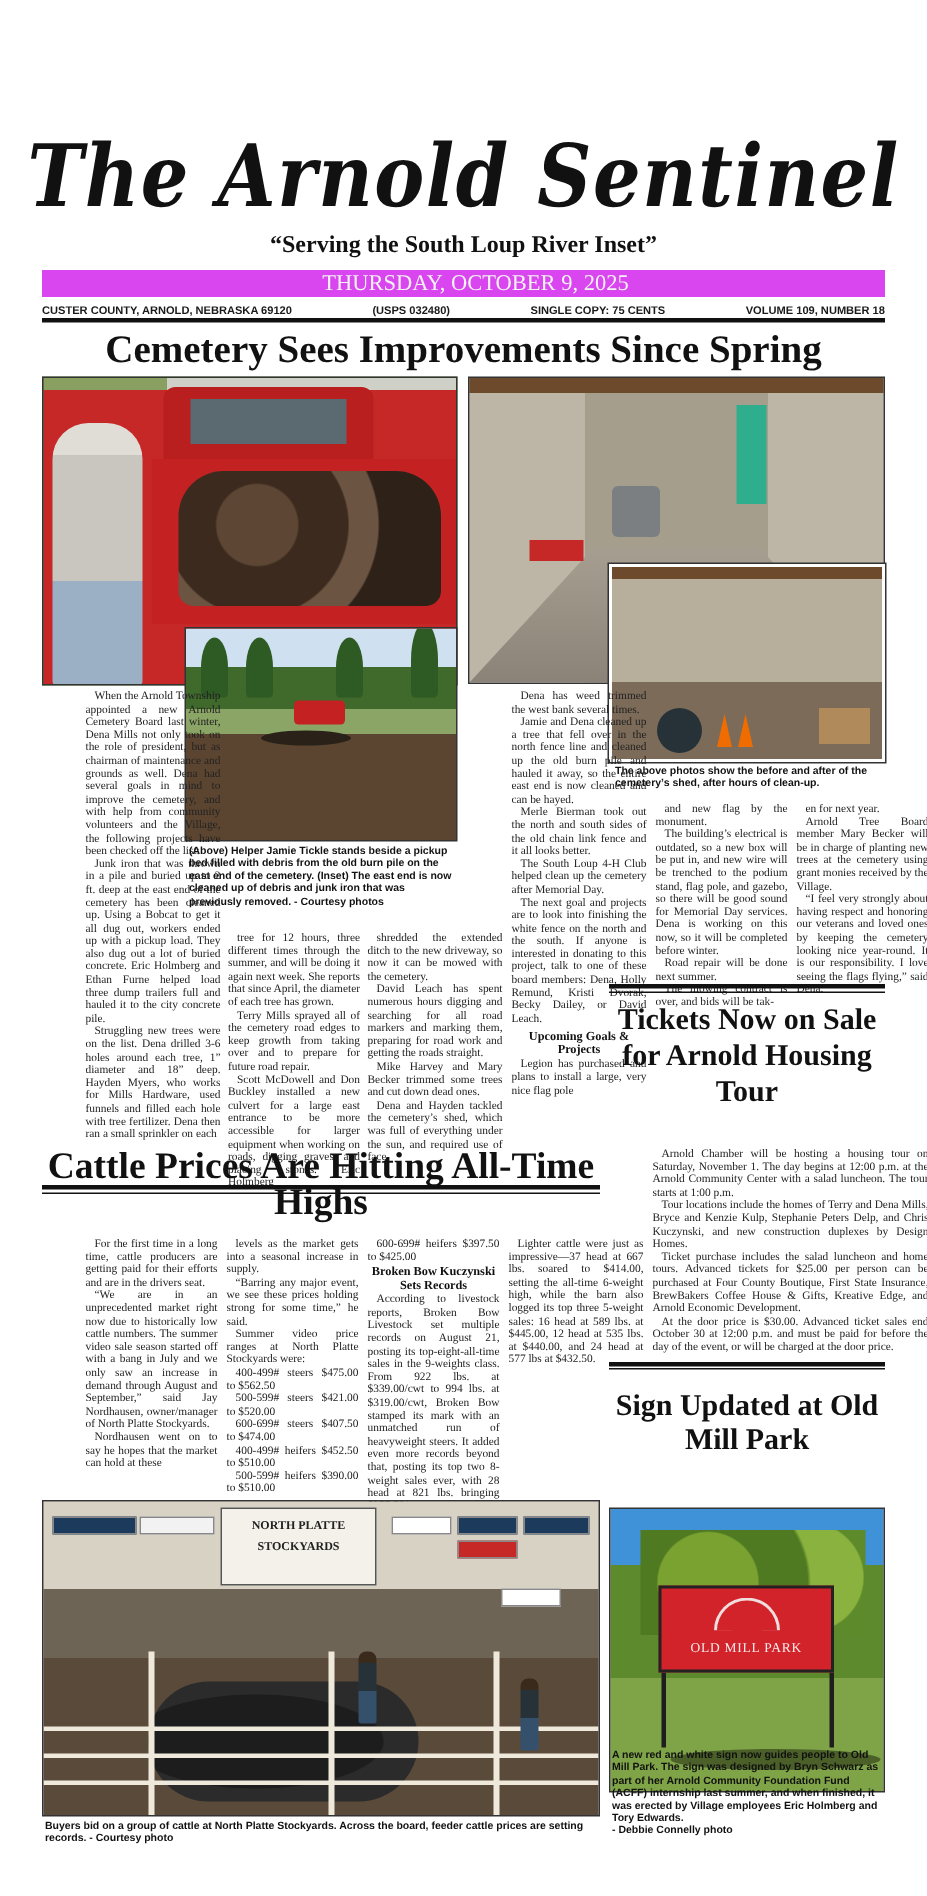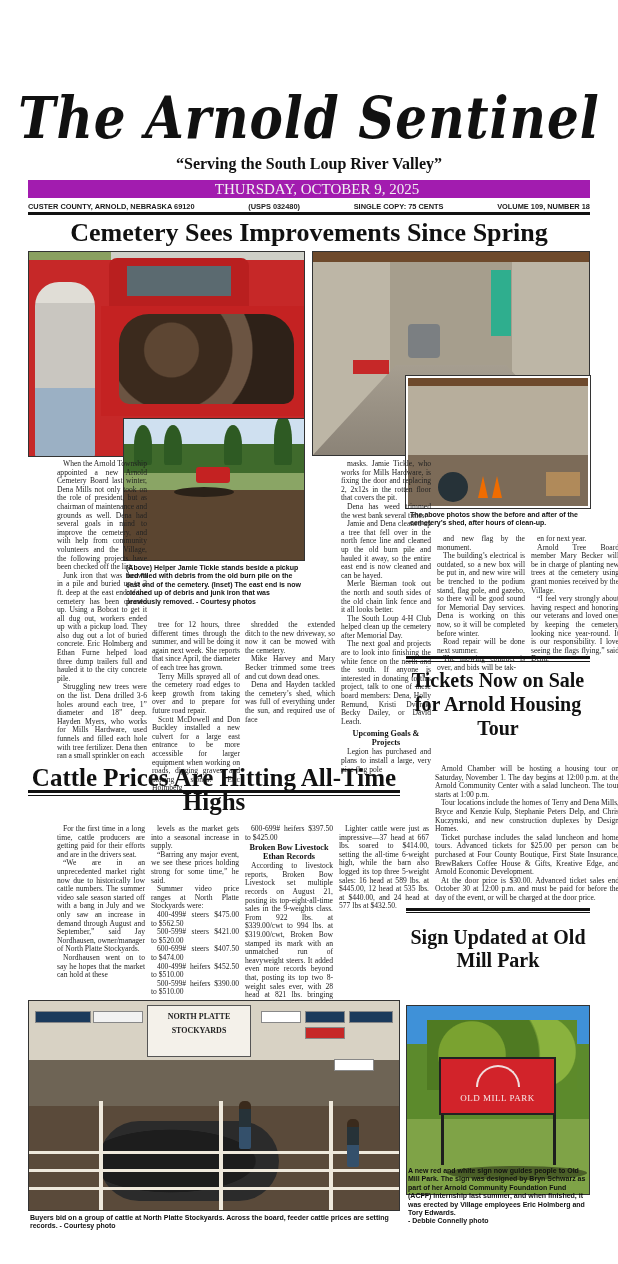--- a/index.html
+++ b/index.html
@@ -6,21 +6,21 @@
   html, body { width: 618px; height: 1264px; background: #fff; overflow: hidden; }
   body { position: relative; font-family: "DejaVu Serif", serif; color: #1a1a1a; }
   .abs { position: absolute; }
 
   
   .masthead-title { left: 0; top: 88px; width: 618px; text-align: center;
     font-family: "DejaVu Serif", serif; font-weight: bold; font-size: 50px; letter-spacing: 1px;
     font-style: italic; color: #111; transform: scaleY(1.15); line-height: 60px; }
   .tagline { left: 0; top: 155px; width: 618px; text-align: center;
     font-family: "Liberation Serif", serif; font-weight: bold; font-size: 16px; color: #111; }
-  .datebar { left: 28px; top: 180px; width: 562px; height: 18px; background: #a21caf; color: #f2f2f2;
+  .datebar { left: 28px; top: 180px; width: 562px; height: 18px; background: #d946ef; color: #f2f2f2;
     font-family: "Liberation Serif", serif; font-size: 15px; text-align: center; line-height: 18px; padding-left: 16px; }
   .infoline { left: 28px; top: 200px; width: 562px; height: 12px;
     font-family: "Liberation Sans", sans-serif; font-weight: bold; font-size: 7.4px;
     display: flex; justify-content: space-between; align-items: center; }
   .rule-thick { left: 28px; width: 562px; height: 3px; background: #111; }
   .rule-thin { left: 28px; width: 562px; height: 1px; background: #111; }
 
   
   .headline { font-family: "Liberation Serif", serif; font-weight: bold; color: #111; text-align: center; }
   .h-cemetery { left: 28px; top: 218px; width: 562px; font-size: 26px; line-height: 30px; }
@@ -90,21 +90,21 @@
   .ph-mill .board { position: absolute; left: 32px; top: 51px; width: 117px; height: 58px; background: #d2232a; border: 2px solid #222;
     color: #f6eaea; font-family: "Liberation Serif", serif; font-size: 9px; text-align: center; padding-top: 34px; letter-spacing: 0.5px; }
   .ph-mill .wheel { position: absolute; left: 35px; top: 6px; width: 44px; height: 22px; border: 2px solid #f0dede; border-bottom: none; border-radius: 22px 22px 0 0; }
   .ph-mill .leg { position: absolute; top: 109px; width: 3px; height: 50px; background: #1e1e1e; }
   .ph-mill .shadow { position: absolute; left: 40px; top: 160px; width: 140px; height: 14px; background: rgba(40,50,20,0.6); border-radius: 50%; }
 </style>
 </head>
 <body>
 
 <div class="abs masthead-title">The Arnold Sentinel</div>
-<div class="abs tagline">“Serving the South Loup River Valley”</div>
+<div class="abs tagline">“Serving the South Loup River Inset”</div>
 <div class="abs datebar">THURSDAY, OCTOBER 9, 2025</div>
 <div class="abs infoline">
   <span>CUSTER COUNTY, ARNOLD, NEBRASKA 69120</span>
   <span>(USPS 032480)</span>
   <span>SINGLE COPY: 75 CENTS</span>
   <span>VOLUME 109, NUMBER 18</span>
 </div>
 <div class="abs rule-thick" style="top:212px"></div>
 
 <div class="abs headline h-cemetery">Cemetery Sees Improvements Since Spring</div>
@@ -146,25 +146,25 @@
   <p>Junk iron that was thrown in a pile and buried up to 2 ft. deep at the east end of the cemetery has been cleaned up. Using a Bobcat to get it all dug out, workers ended up with a pickup load. They also dug out a lot of buried concrete. Eric Holmberg and Ethan Furne helped load three dump trailers full and hauled it to the city concrete pile.</p>
   <p>Struggling new trees were on the list. Dena drilled 3-6 holes around each tree, 1” diameter and 18” deep. Hayden Myers, who works for Mills Hardware, used funnels and filled each hole with tree fertilizer. Dena then ran a small sprinkler on each</p>
 </div>
 <div class="abs col" style="left:123px;top:621px;width:88px;">
   <p>tree for 12 hours, three different times through the summer, and will be doing it again next week. She reports that since April, the diameter of each tree has grown.</p>
   <p>Terry Mills sprayed all of the cemetery road edges to keep growth from taking over and to prepare for future road repair.</p>
   <p>Scott McDowell and Don Buckley installed a new culvert for a large east entrance to be more accessible for larger equipment when working on roads, digging graves, and placing stones. Eric Holmberg</p>
 </div>
 <div class="abs col" style="left:216px;top:621px;width:90px;">
   <p>shredded the extended ditch to the new driveway, so now it can be mowed with the cemetery.</p>
+  <p>David Leach has spent numerous hours digging and searching for all road markers and marking them, preparing for road work and getting the roads straight.</p>
   <p>Mike Harvey and Mary Becker trimmed some trees and cut down dead ones.</p>
   <p>Dena and Hayden tackled the cemetery’s shed, which was full of everything under the sun, and required use of face</p>
 </div>
 <div class="abs col" style="left:312px;top:460px;width:90px;">
-  <p>masks. Jamie Tickle, who works for Mills Hardware, is fixing the door and replacing 2, 2x12s in the rotten floor that covers the pit.</p>
   <p>Dena has weed trimmed the west bank several times.</p>
   <p>Jamie and Dena cleaned up a tree that fell over in the north fence line and cleaned up the old burn pile and hauled it away, so the entire east end is now cleaned and can be hayed.</p>
   <p>Merle Bierman took out the north and south sides of the old chain link fence and it all looks better.</p>
   <p>The South Loup 4-H Club helped clean up the cemetery after Memorial Day.</p>
   <p>The next goal and projects are to look into finishing the white fence on the north and the south. If anyone is interested in donating to this project, talk to one of these board members: Dena, Holly Remund, Kristi Dvorak, Becky Dailey, or David Leach.</p>
   <div class="subhead" style="margin:3px 0 1px">Upcoming Goals &amp; Projects</div>
   <p>Legion has purchased and plans to install a large, very nice flag pole</p>
 </div>
 <div class="abs col" style="left:408px;top:535px;width:88px;">
   <p>and new flag by the monument.</p>
@@ -203,21 +203,21 @@
   <p>“Barring any major event, we see these prices holding strong for some time,” he said.</p>
   <p>Summer video price ranges at North Platte Stockyards were:</p>
   <p>400-499# steers $475.00 to $562.50</p>
   <p>500-599# steers $421.00 to $520.00</p>
   <p>600-699# steers $407.50 to $474.00</p>
   <p>400-499# heifers $452.50 to $510.00</p>
   <p>500-599# heifers $390.00 to $510.00</p>
 </div>
 <div class="abs col" style="left:216px;top:825px;width:88px;">
   <p>600-699# heifers $397.50 to $425.00</p>
-  <div class="subhead" style="margin:1px 0">Broken Bow Livestock Ethan Records</div>
+  <div class="subhead" style="margin:1px 0">Broken Bow Kuczynski Sets Records</div>
   <p>According to livestock reports, Broken Bow Livestock set multiple records on August 21, posting its top-eight-all-time sales in the 9-weights class. From 922 lbs. at $339.00/cwt to 994 lbs. at $319.00/cwt, Broken Bow stamped its mark with an unmatched run of heavyweight steers. It added even more records beyond that, posting its top two 8-weight sales ever, with 28 head at 821 lbs. bringing $357.50/</p>
 </div>
 <div class="abs col" style="left:310px;top:825px;width:90px;">
   <p>Lighter cattle were just as impressive—37 head at 667 lbs. soared to $414.00, setting the all-time 6-weight high, while the barn also logged its top three 5-weight sales: 16 head at 589 lbs. at $445.00, 12 head at 535 lbs. at $440.00, and 24 head at 577 lbs at $432.50.</p>
 </div>
 
 <div class="abs photo ph-stock">
   <div class="ad" style="left:6px;top:10px;width:56px;background:#1b3a5c"></div>
   <div class="ad" style="left:64px;top:10px;width:50px;background:#f2f2f2"></div>
   <div class="ad" style="left:232px;top:10px;width:40px;background:#ffffff"></div>

